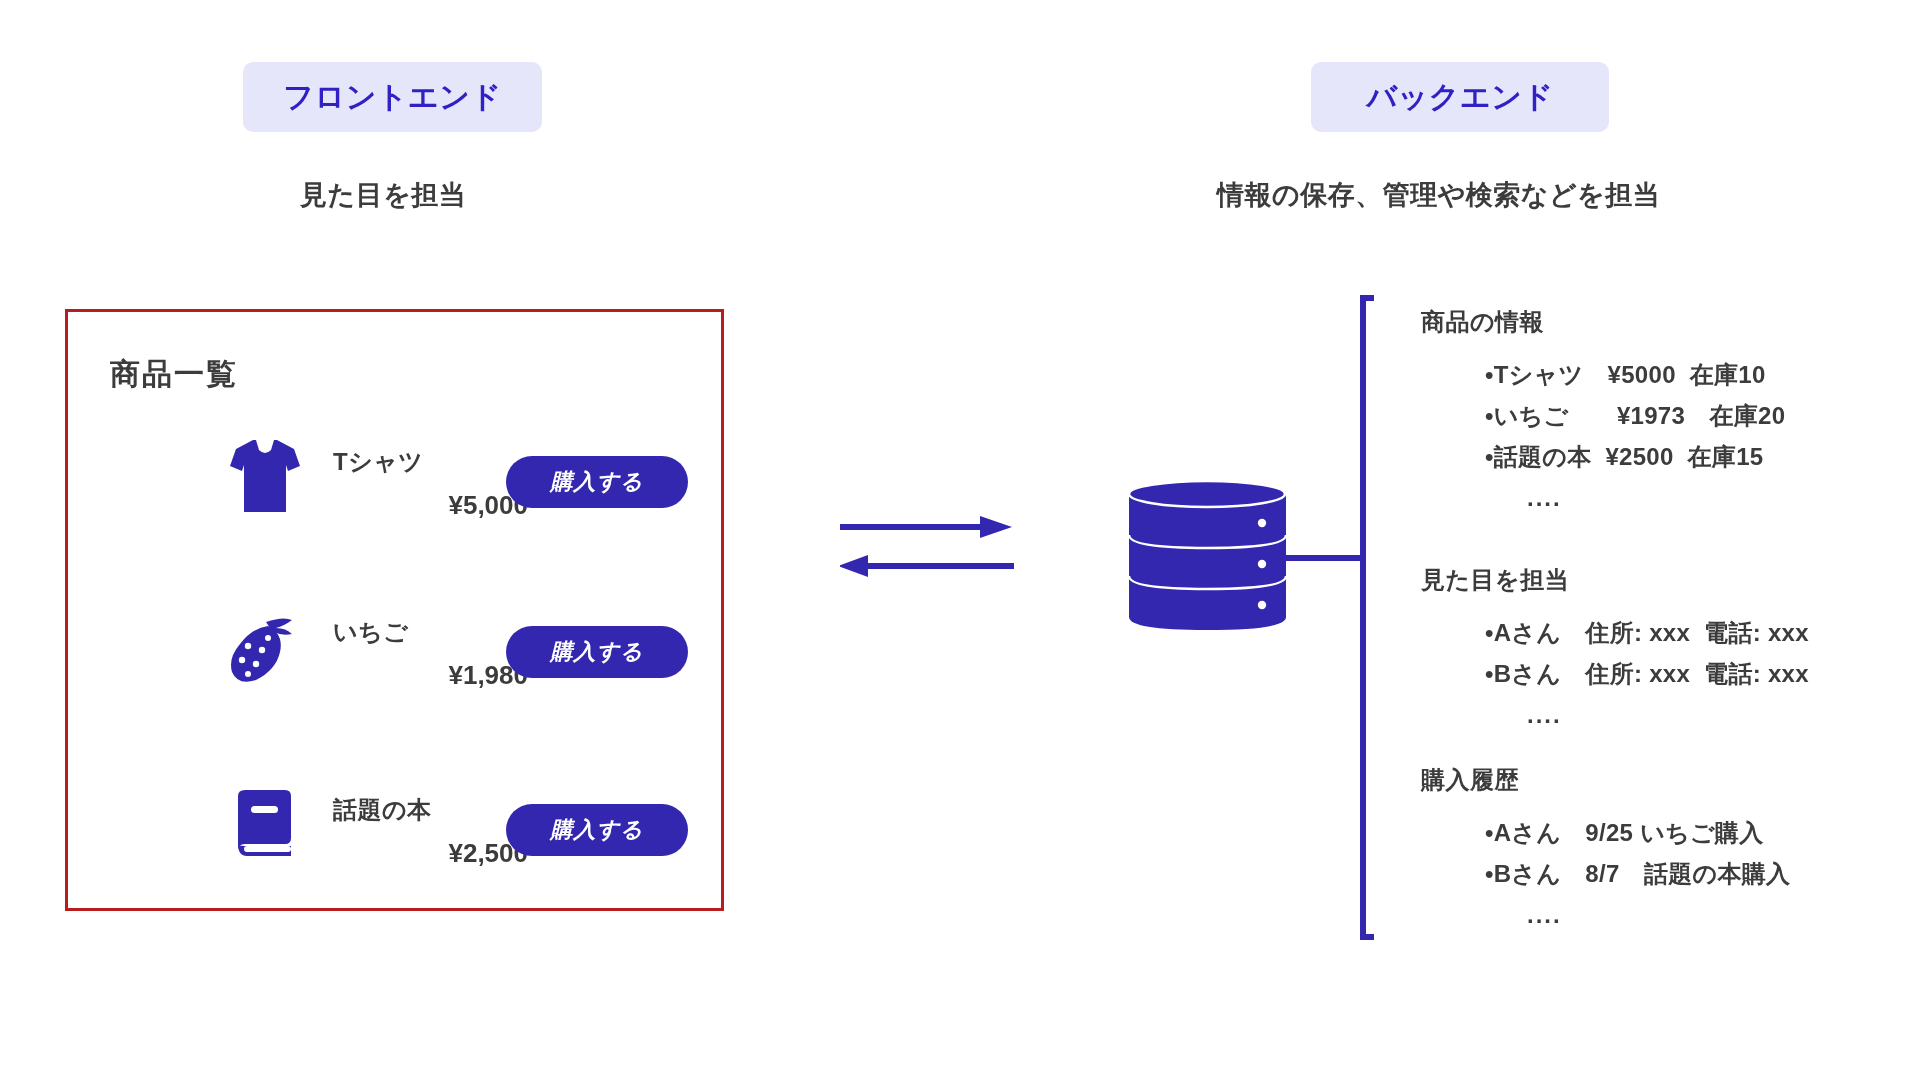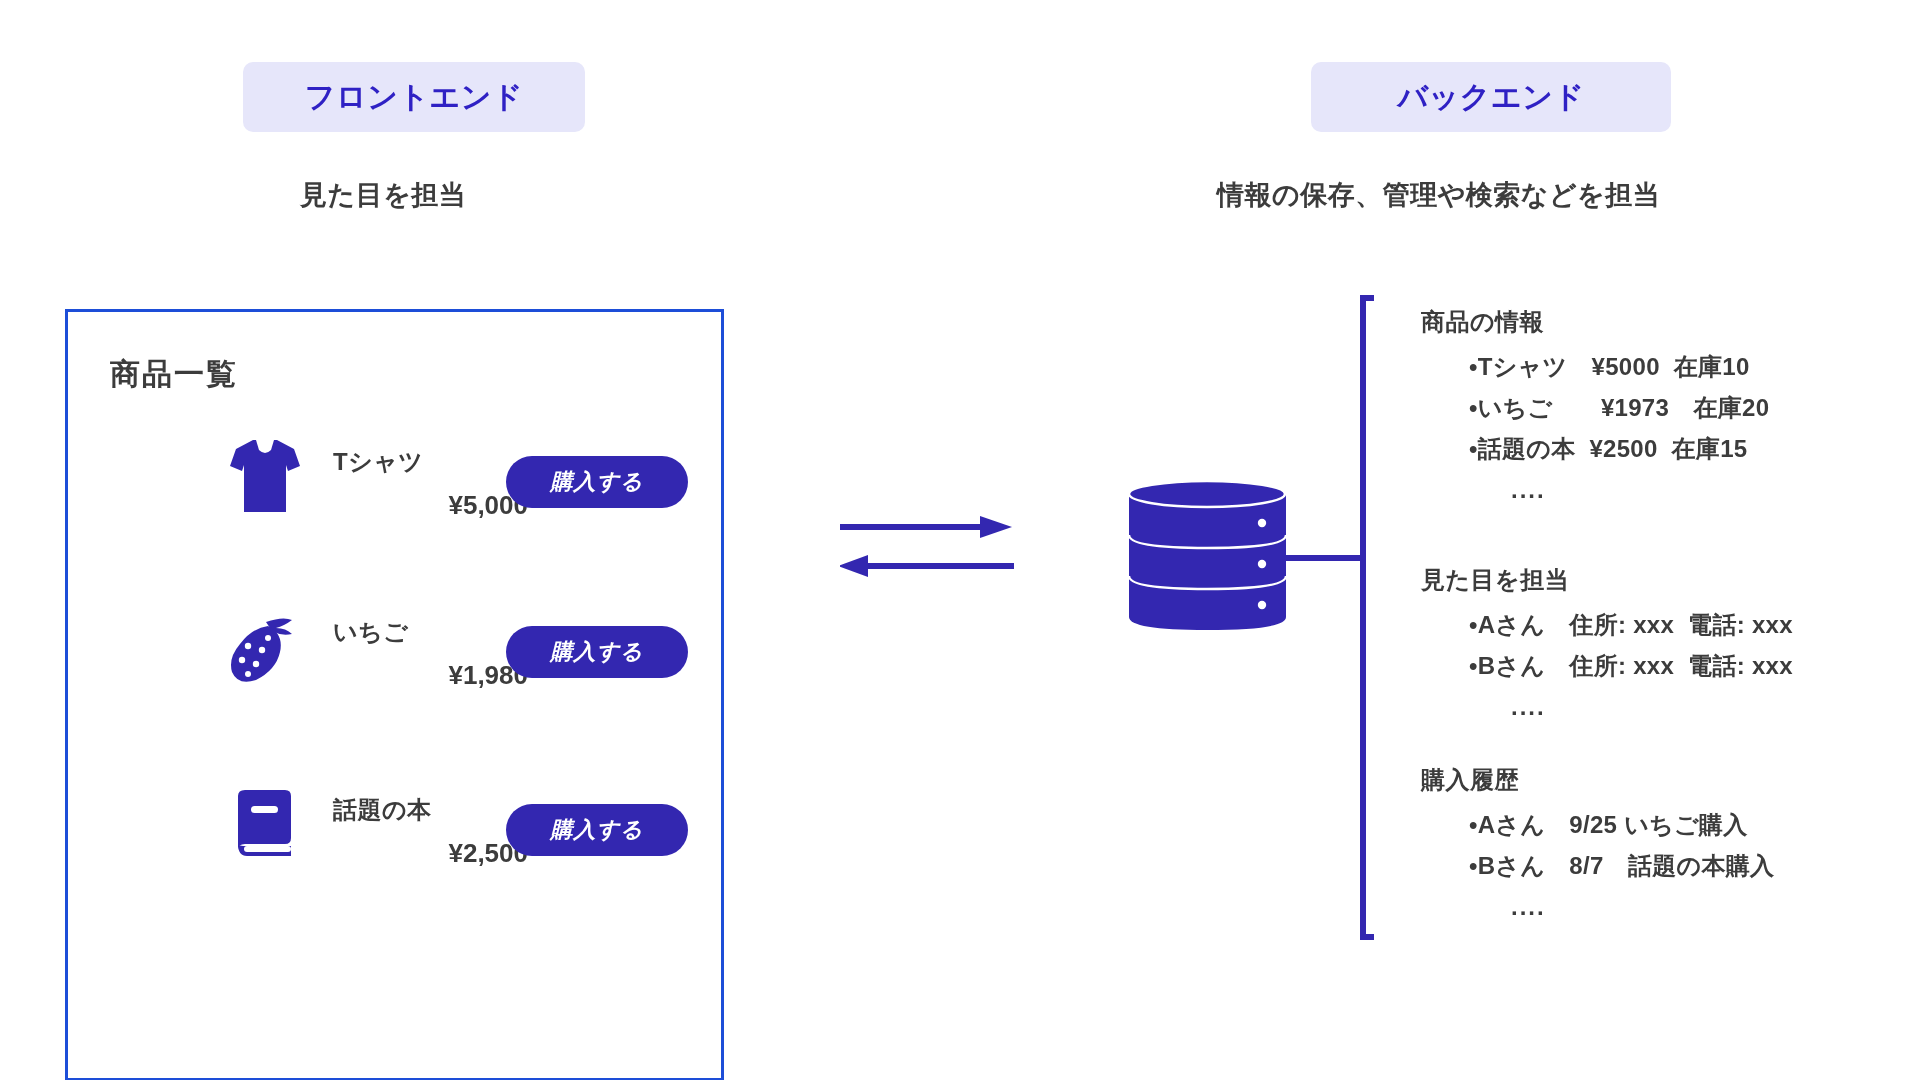--- a/index.html
+++ b/index.html
@@ -30,42 +30,42 @@
     align-items: center;
     justify-content: center;
     background: #e6e6fa;
     border-radius: 10px;
     color: #2f21c4;
     font-weight: bold;
     font-size: 30px;
     letter-spacing: 0.5px;
     height: 70px;
   }
-  #badge-frontend { left: 243px; top: 62px;  width: 342px; }
-  #badge-backend  { left: 1311px; top: 62px; width: 360px; }
+  #badge-frontend { left: 243px; top: 62px;  width: 299px; }
+  #badge-backend  { left: 1311px; top: 62px; width: 298px; }
 
   .subtitle {
     position: absolute;
     font-size: 27px;
     font-weight: bold;
     color: #3c3c3c;
     white-space: nowrap;
     letter-spacing: 0.5px;
   }
   #subtitle-frontend { left: 300px; top: 177px; }
   #subtitle-backend  { left: 1217px; top: 177px; }
 
   
   #frontend-card {
     position: absolute;
     left: 65px;
     top: 309px;
     width: 659px;
-    height: 772px;
-    border: 3px solid #1d4ed8;
+    height: 602px;
+    border: 3px solid #b91c1c;
     box-sizing: border-box;
     background: #ffffff;
   }
   #card-title {
     position: absolute;
     left: 42px;
     top: 42px;
     font-size: 30px;
     font-weight: bold;
     color: #3c3c3c;
@@ -146,21 +146,21 @@
   #group-1 { top: 564px; }
   #group-2 { top: 764px; }
 
   .group-title {
     font-size: 24px;
     font-weight: bold;
     color: #3c3c3c;
     margin: 0 0 8px 0;
     letter-spacing: 0.5px;
   }
-  .group-items { margin: 0; padding: 0; list-style: none; }
+  .group-items { margin: 16px; padding: 0; list-style: none; }
   .group-item {
     font-size: 24px;
     font-weight: bold;
     color: #3c3c3c;
     margin-left: 48px;
     line-height: 41px;
     white-space: pre;
     letter-spacing: 0.3px;
   }
   .group-ellipsis {

